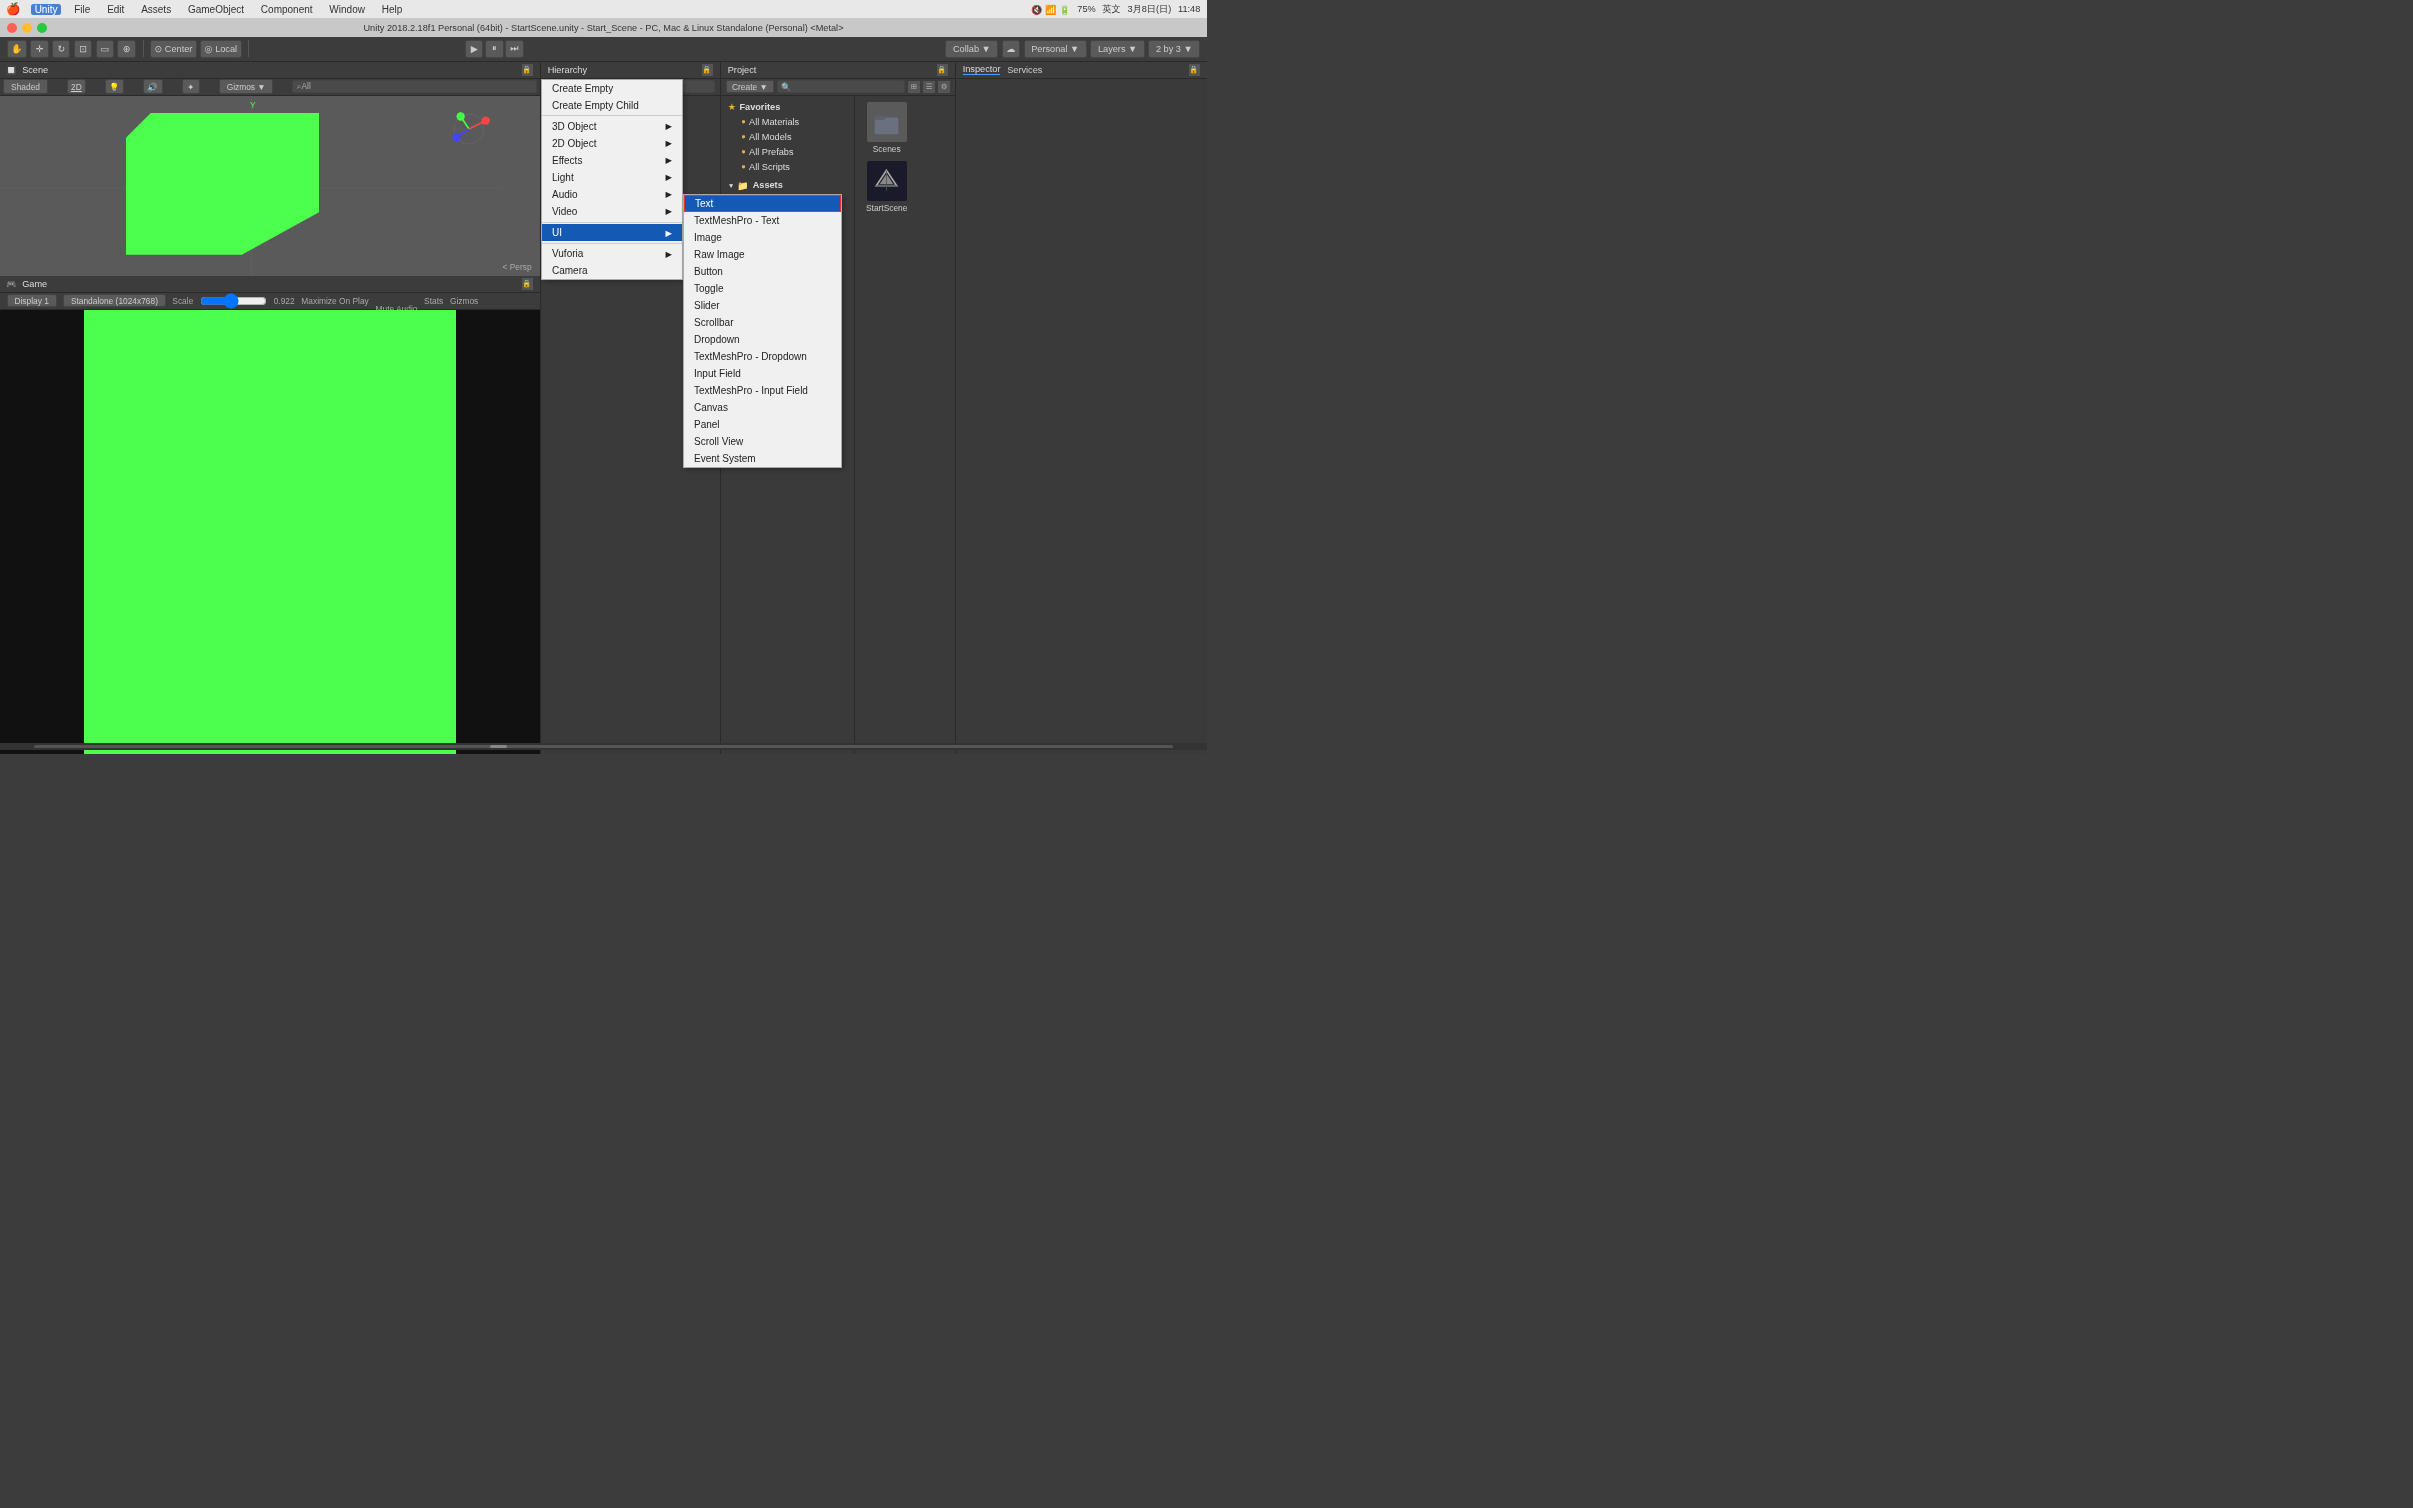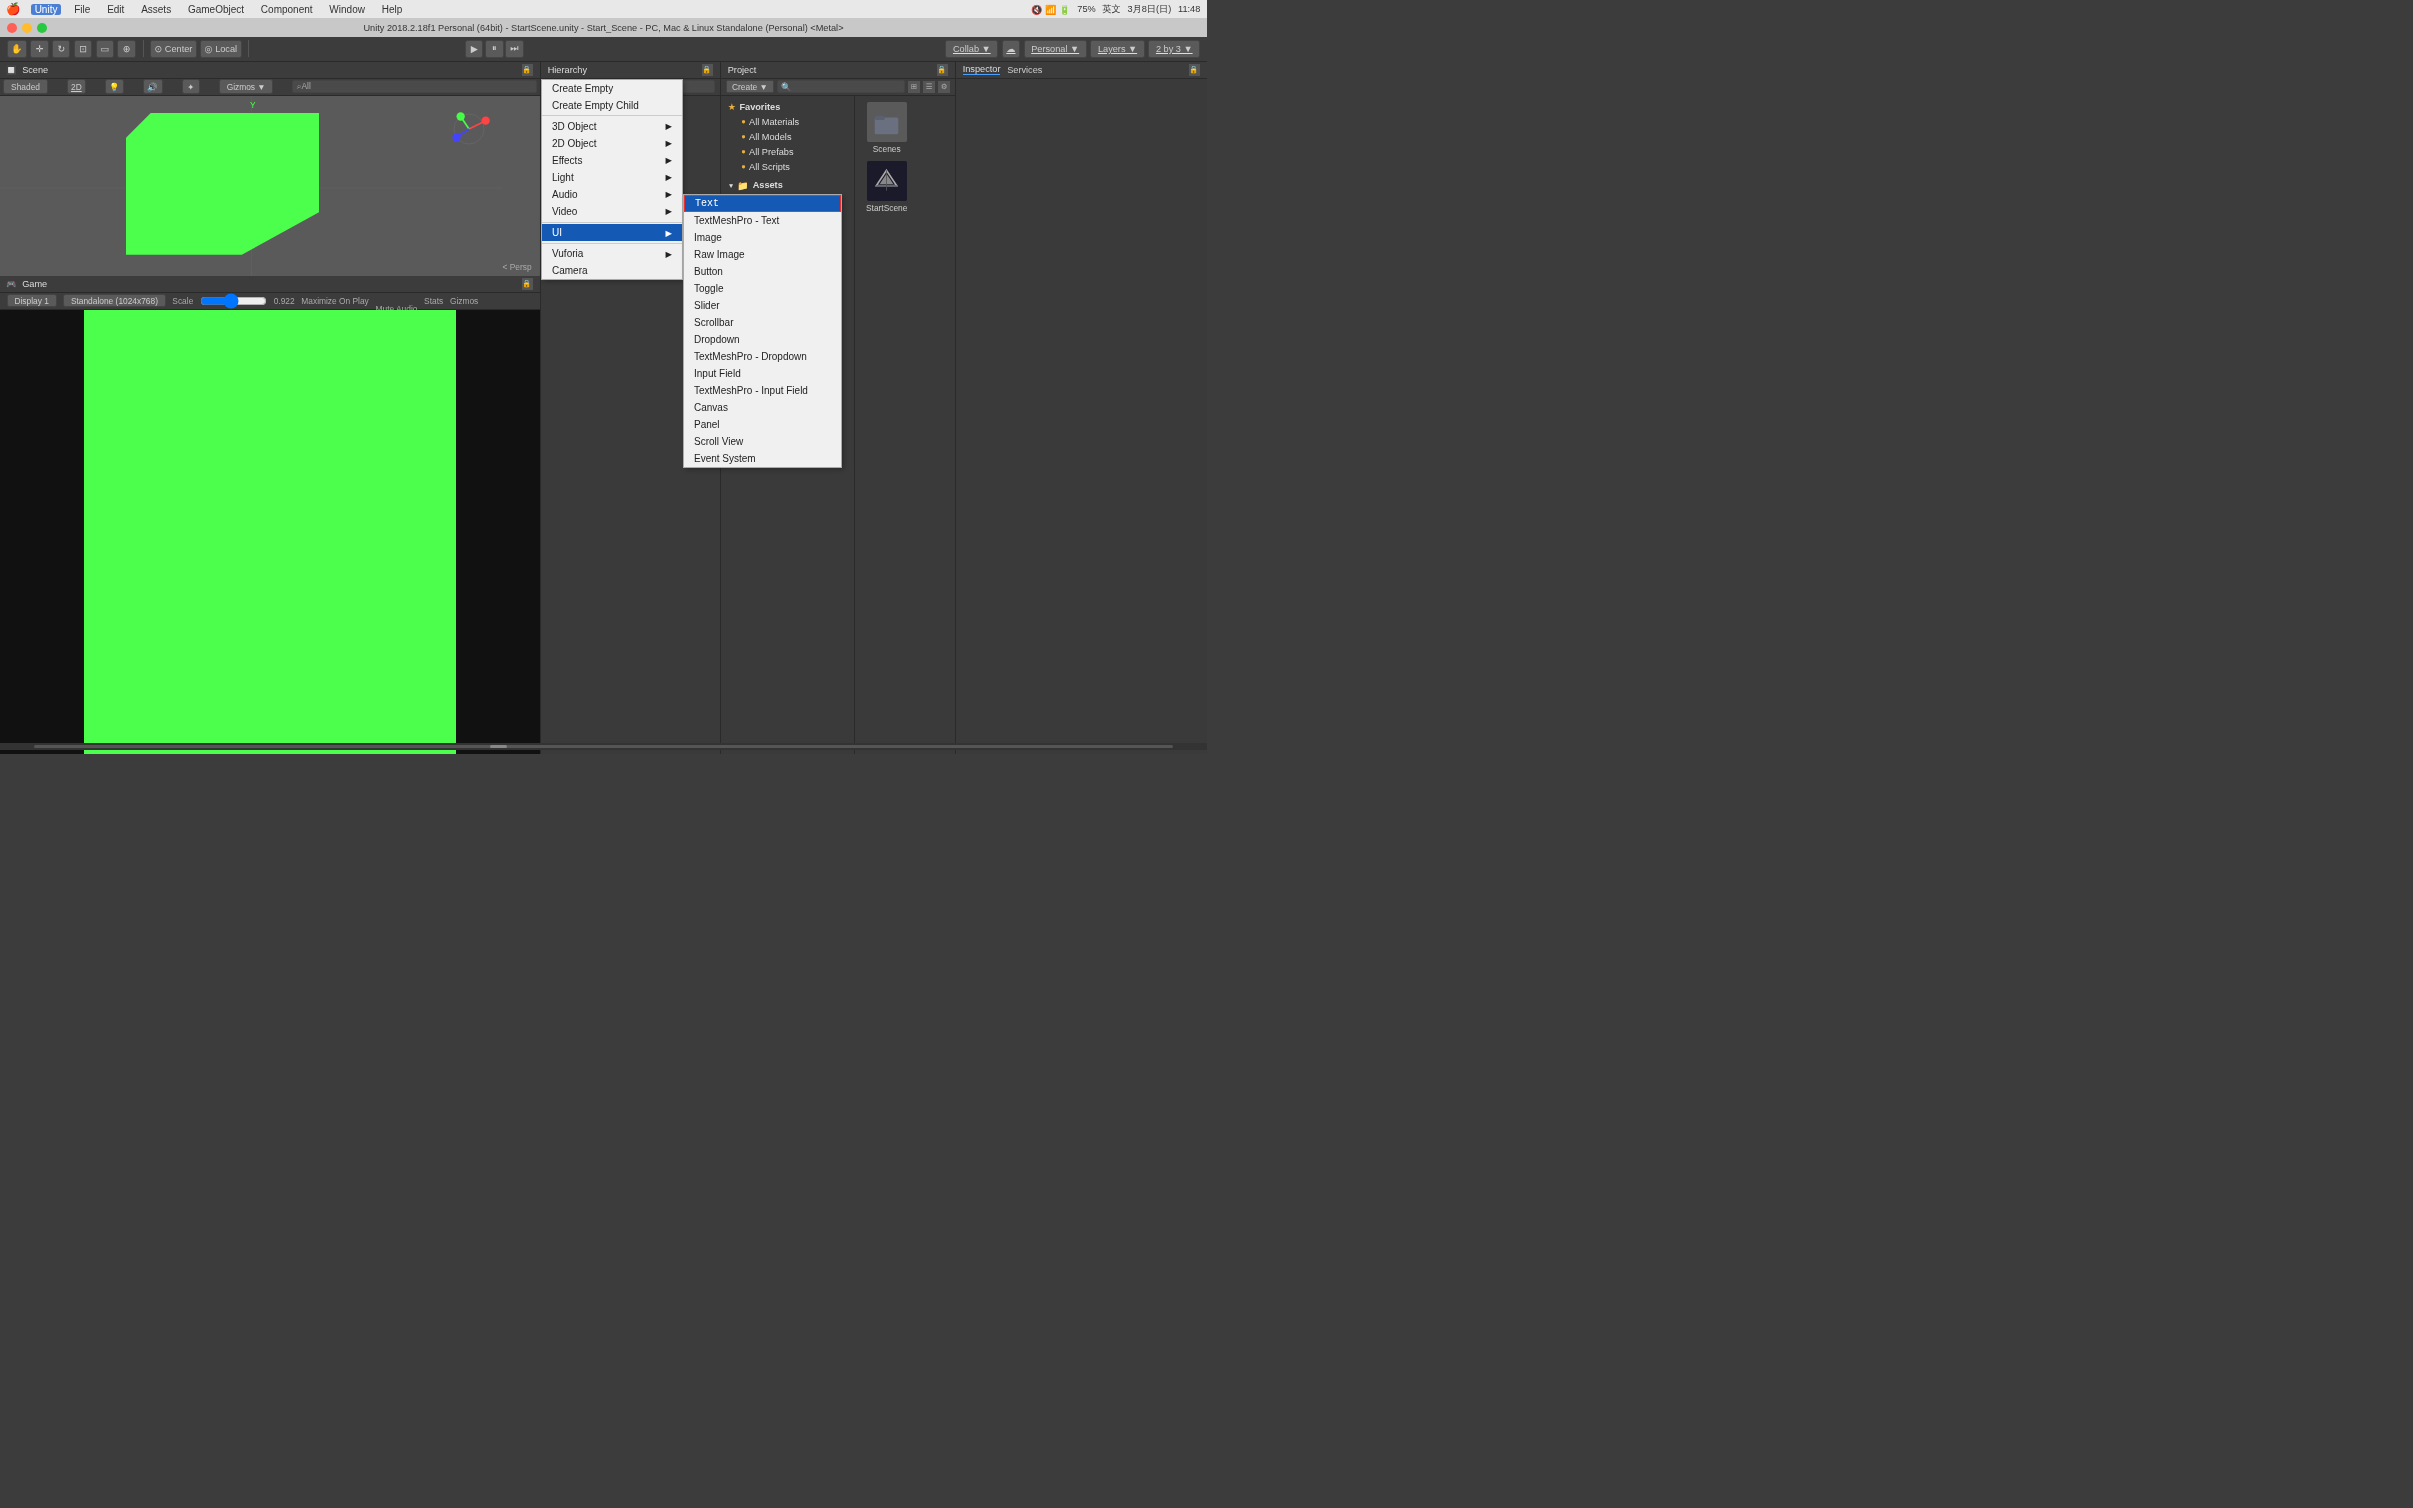--- a/index.html
+++ b/index.html
@@ -106,21 +106,20 @@
     .toolbar-separator { width: 0.8px; height: 17px; background: #555; margin: 0 3.4px; }
     .toolbar-center {
       margin: 0 auto;
       display: flex;
       gap: 1.7px;
     }
     .toolbar-right {
       margin-left: auto;
       display: flex;
       gap: 3.4px;
-      text-decoration: underline;
     }
     .toolbar-dropdown {
       height: 18.4px;
       background: #5a5a5a;
       border: 0.8px solid #444;
       border-radius: 2.5px;
       display: flex;
       align-items: center;
       padding: 0 6.7px;
       cursor: pointer;
@@ -313,21 +312,20 @@
       z-index: 51;
       color: #222;
     }
     .ui-submenu .menu-item-row:first-child {
       background: #1459b3;
       color: white;
     }
     .ui-submenu .menu-item-row.highlighted {
       background: #1459b3;
       color: white;
-      font-family: Liberation Mono, monospace;
     }
 
     
     .project-panel {
       flex: 1;
       background: #3a3a3a;
       border-right: 0.8px solid #2a2a2a;
     }
     .project-header {
       height: 17px;

